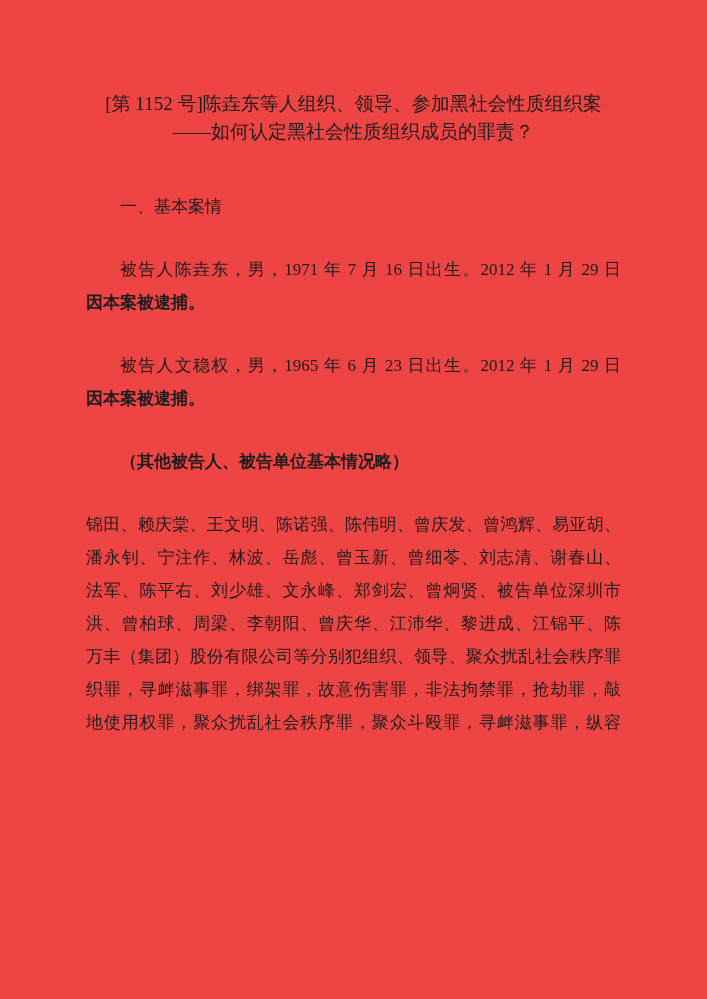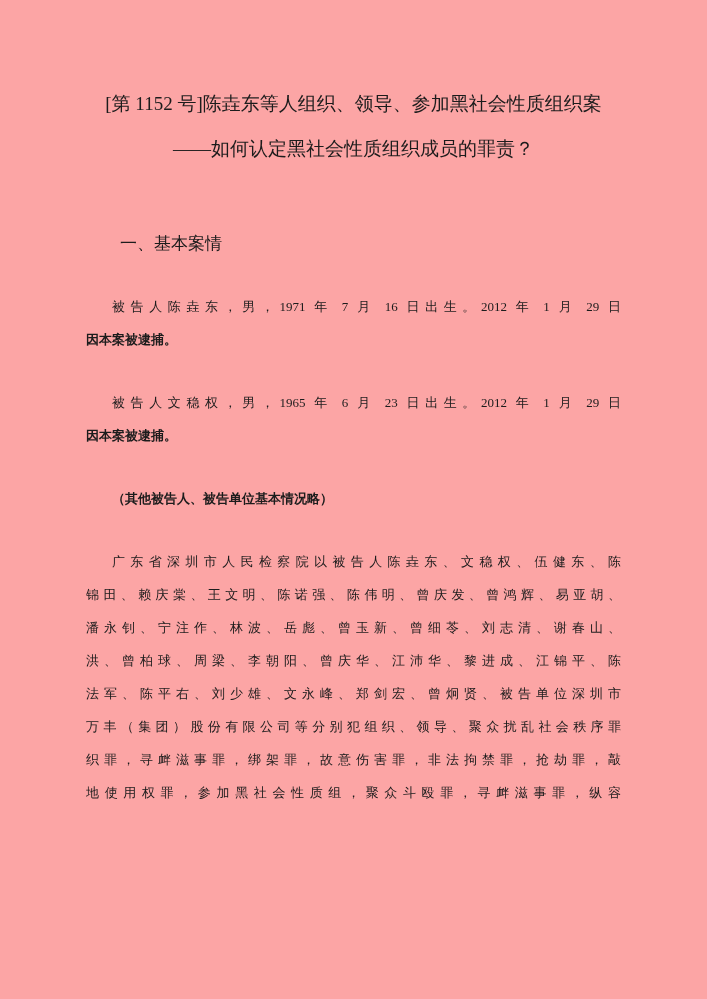--- a/index.html
+++ b/index.html
@@ -5,53 +5,52 @@
   html, body {
     margin: 0;
     padding: 0;
     background: #ffffff;
   }
   .page {
     position: relative;
     width: 707px;
     height: 999px;
     margin: 0 auto;
-    background: #fca5a5;
+    background: #ef4444;
     color: #1c1c1c;
     font-family: "Liberation Serif", "DejaVu Serif", serif;
     box-sizing: border-box;
     padding: 90px 86px 0 86px;
     overflow: hidden;
   }
   .title {
     margin: 0;
     padding: 0;
     font-size: 19px;
     font-weight: normal;
     text-align: center;
     color: #1c1c1c;
   }
   .title-line {
     display: block;
     line-height: 28px;
   }
   .title-line + .title-line {
-    margin-top: 17px;
   }
   .heading {
-    margin-top: 64px;
+    margin-top: 44px;
     font-size: 17px;
     line-height: 33px;
     text-indent: 2em;
   }
   .paragraph {
     margin-top: 30px;
   }
   .line {
-    font-size: 13px;
+    font-size: 17px;
     line-height: 33px;
     text-align: justify;
     text-align-last: justify;
     text-justify: inter-ideograph;
     white-space: normal;
   }
   .line.indent {
     text-indent: 2em;
   }
   .line.para-end {
@@ -76,23 +75,22 @@
         <div class="line para-end">因本案被逮捕。</div>
       </div>
       <div class="paragraph">
         <div class="line indent">被告人文稳权，男，1965 年 6 月 23 日出生。2012 年 1 月 29 日</div>
         <div class="line para-end">因本案被逮捕。</div>
       </div>
       <div class="paragraph">
         <div class="line indent para-end">（其他被告人、被告单位基本情况略）</div>
       </div>
       <div class="paragraph">
-        <div class="line indent">广东省深圳市人民检察院以被告人陈垚东、文稳权、伍健东、陈</div>
         <div class="line">锦田、赖庆棠、王文明、陈诺强、陈伟明、曾庆发、曾鸿辉、易亚胡、</div>
         <div class="line">潘永钊、宁注作、林波、岳彪、曾玉新、曾细苓、刘志清、谢春山、</div>
+        <div class="line">法军、陈平右、刘少雄、文永峰、郑剑宏、曾炯贤、被告单位深圳市</div>
         <div class="line">洪、曾柏球、周梁、李朝阳、曾庆华、江沛华、黎进成、江锦平、陈</div>
-        <div class="line">法军、陈平右、刘少雄、文永峰、郑剑宏、曾炯贤、被告单位深圳市</div>
         <div class="line">万丰（集团）股份有限公司等分别犯组织、领导、聚众扰乱社会秩序罪</div>
         <div class="line">织罪，寻衅滋事罪，绑架罪，故意伤害罪，非法拘禁罪，抢劫罪，敲</div>
-        <div class="line">地使用权罪，参加黑社会性质组，聚众斗殴罪，寻衅滋事罪，纵容</div>
+        <div class="line">地使用权罪，聚众扰乱社会秩序罪，聚众斗殴罪，寻衅滋事罪，纵容</div>
       </div>
     </div>
 </div>
 
 </body></html>

